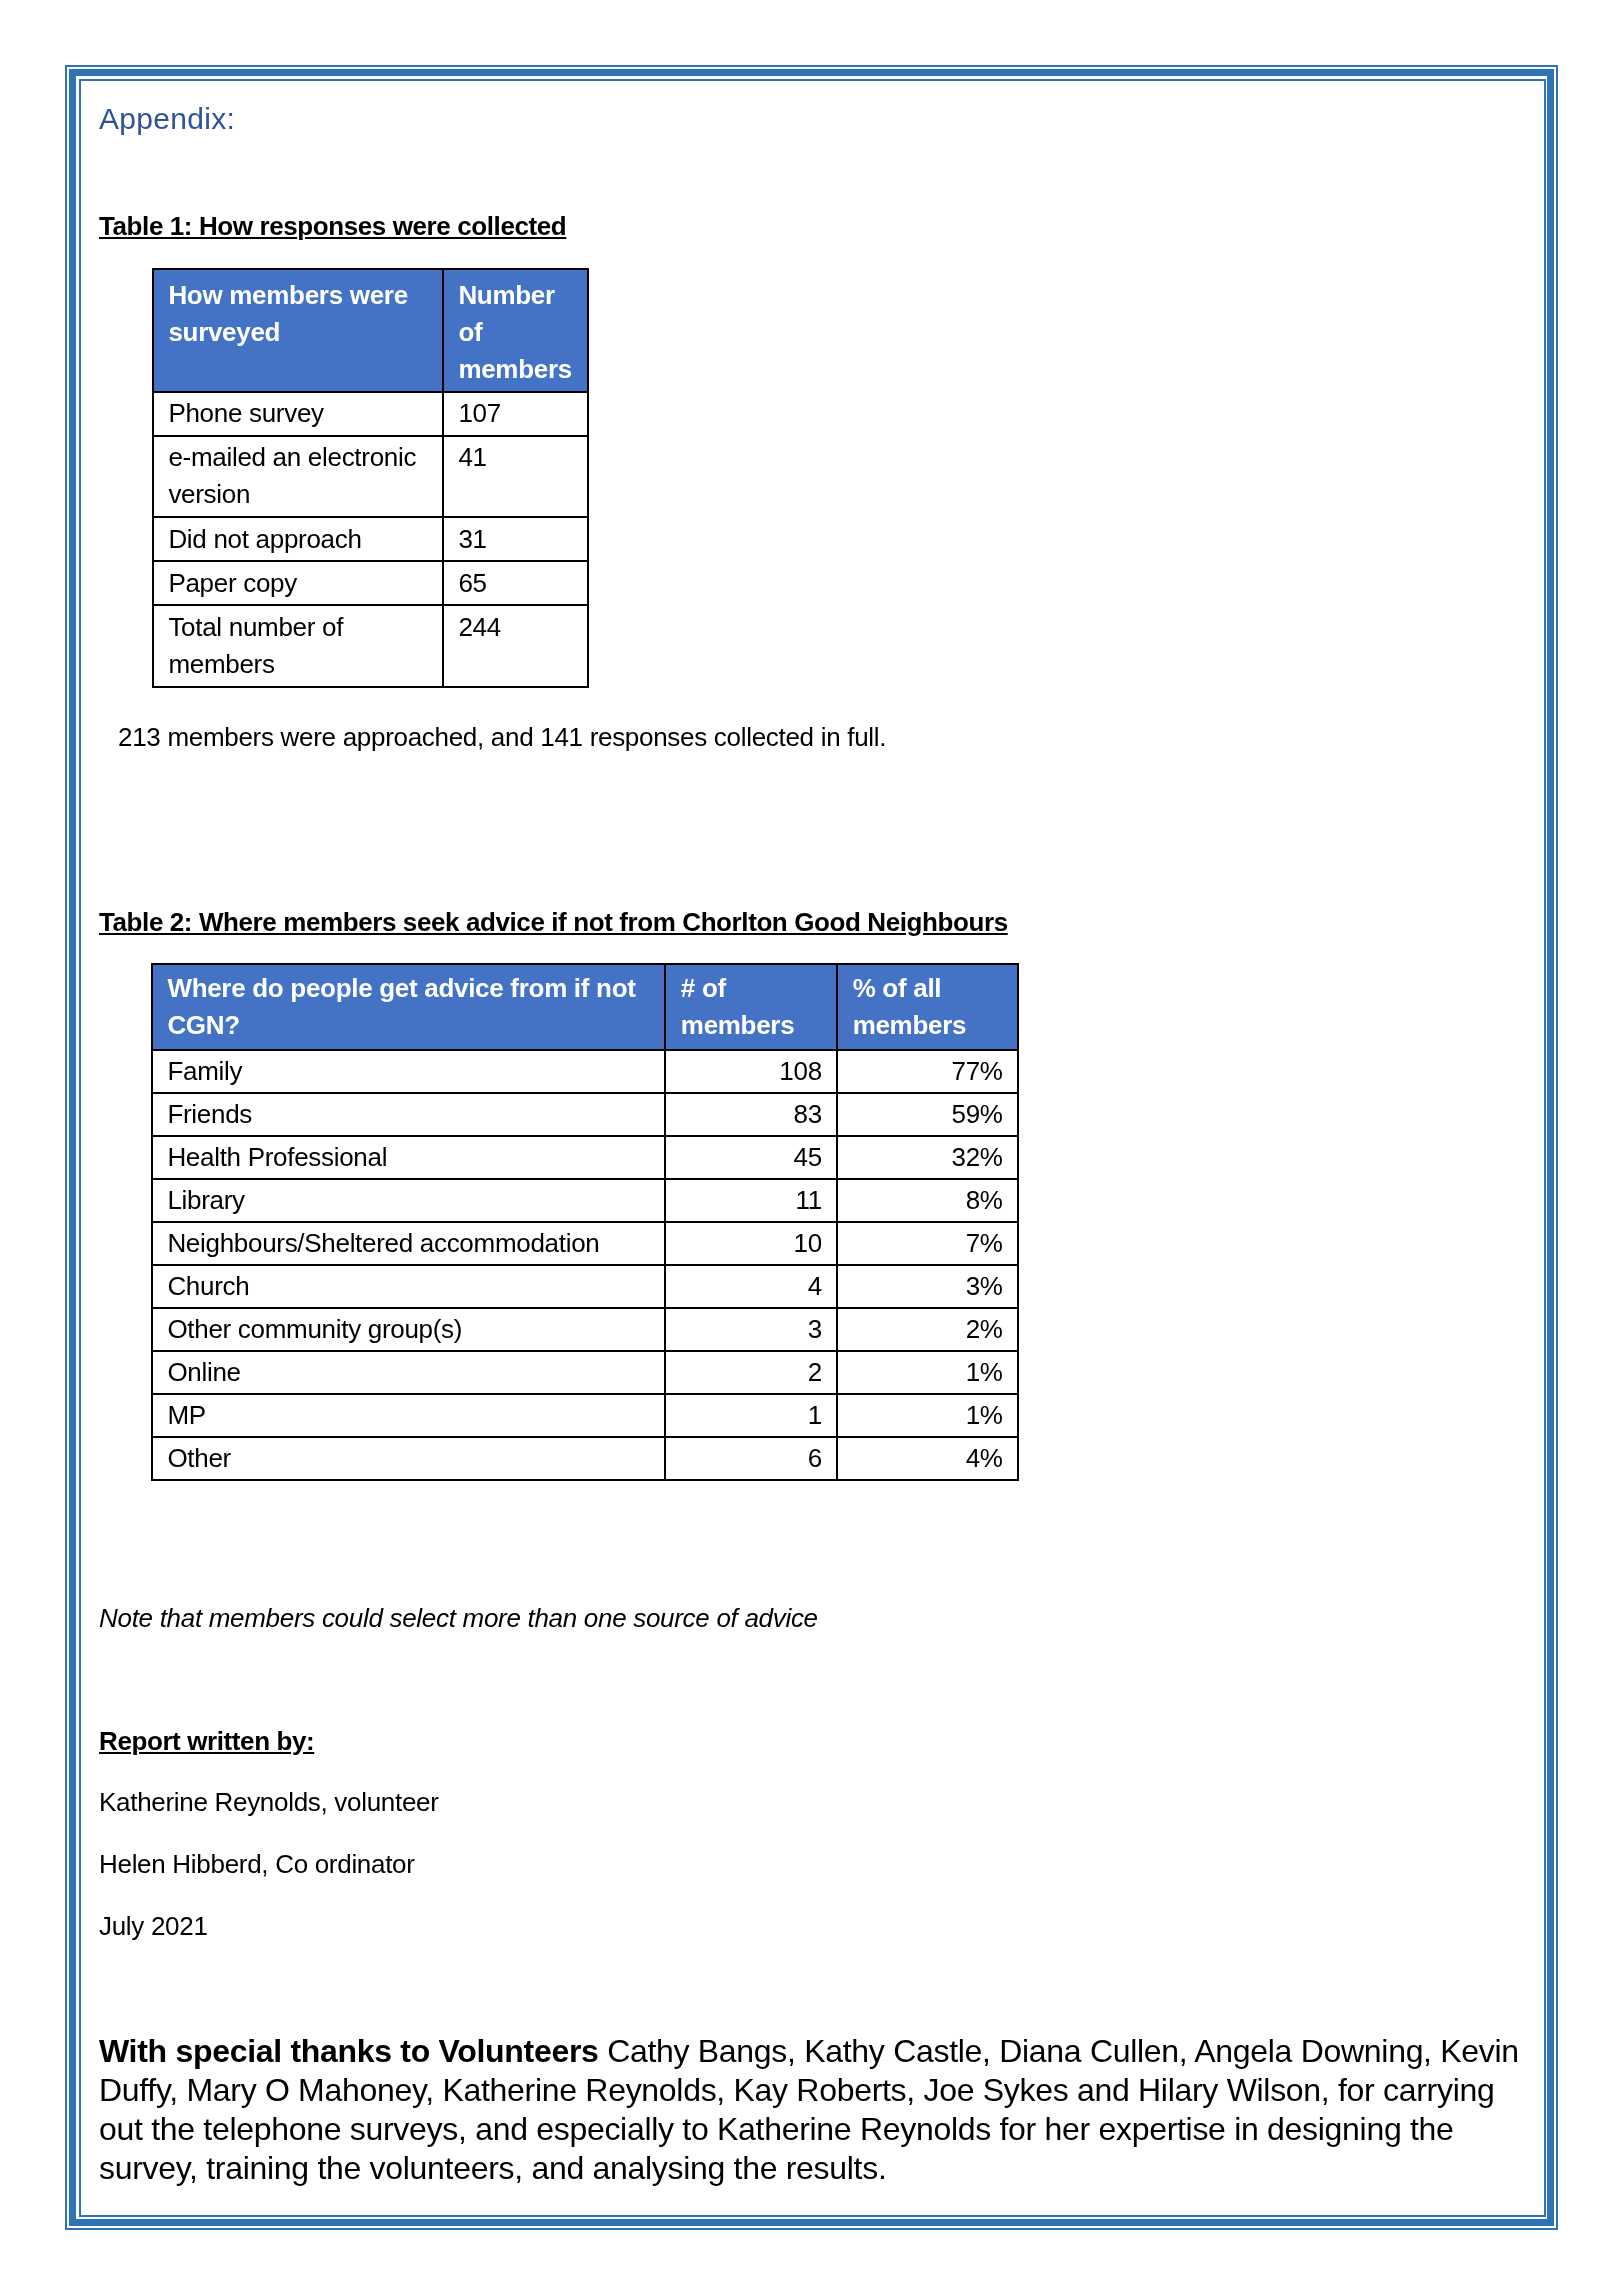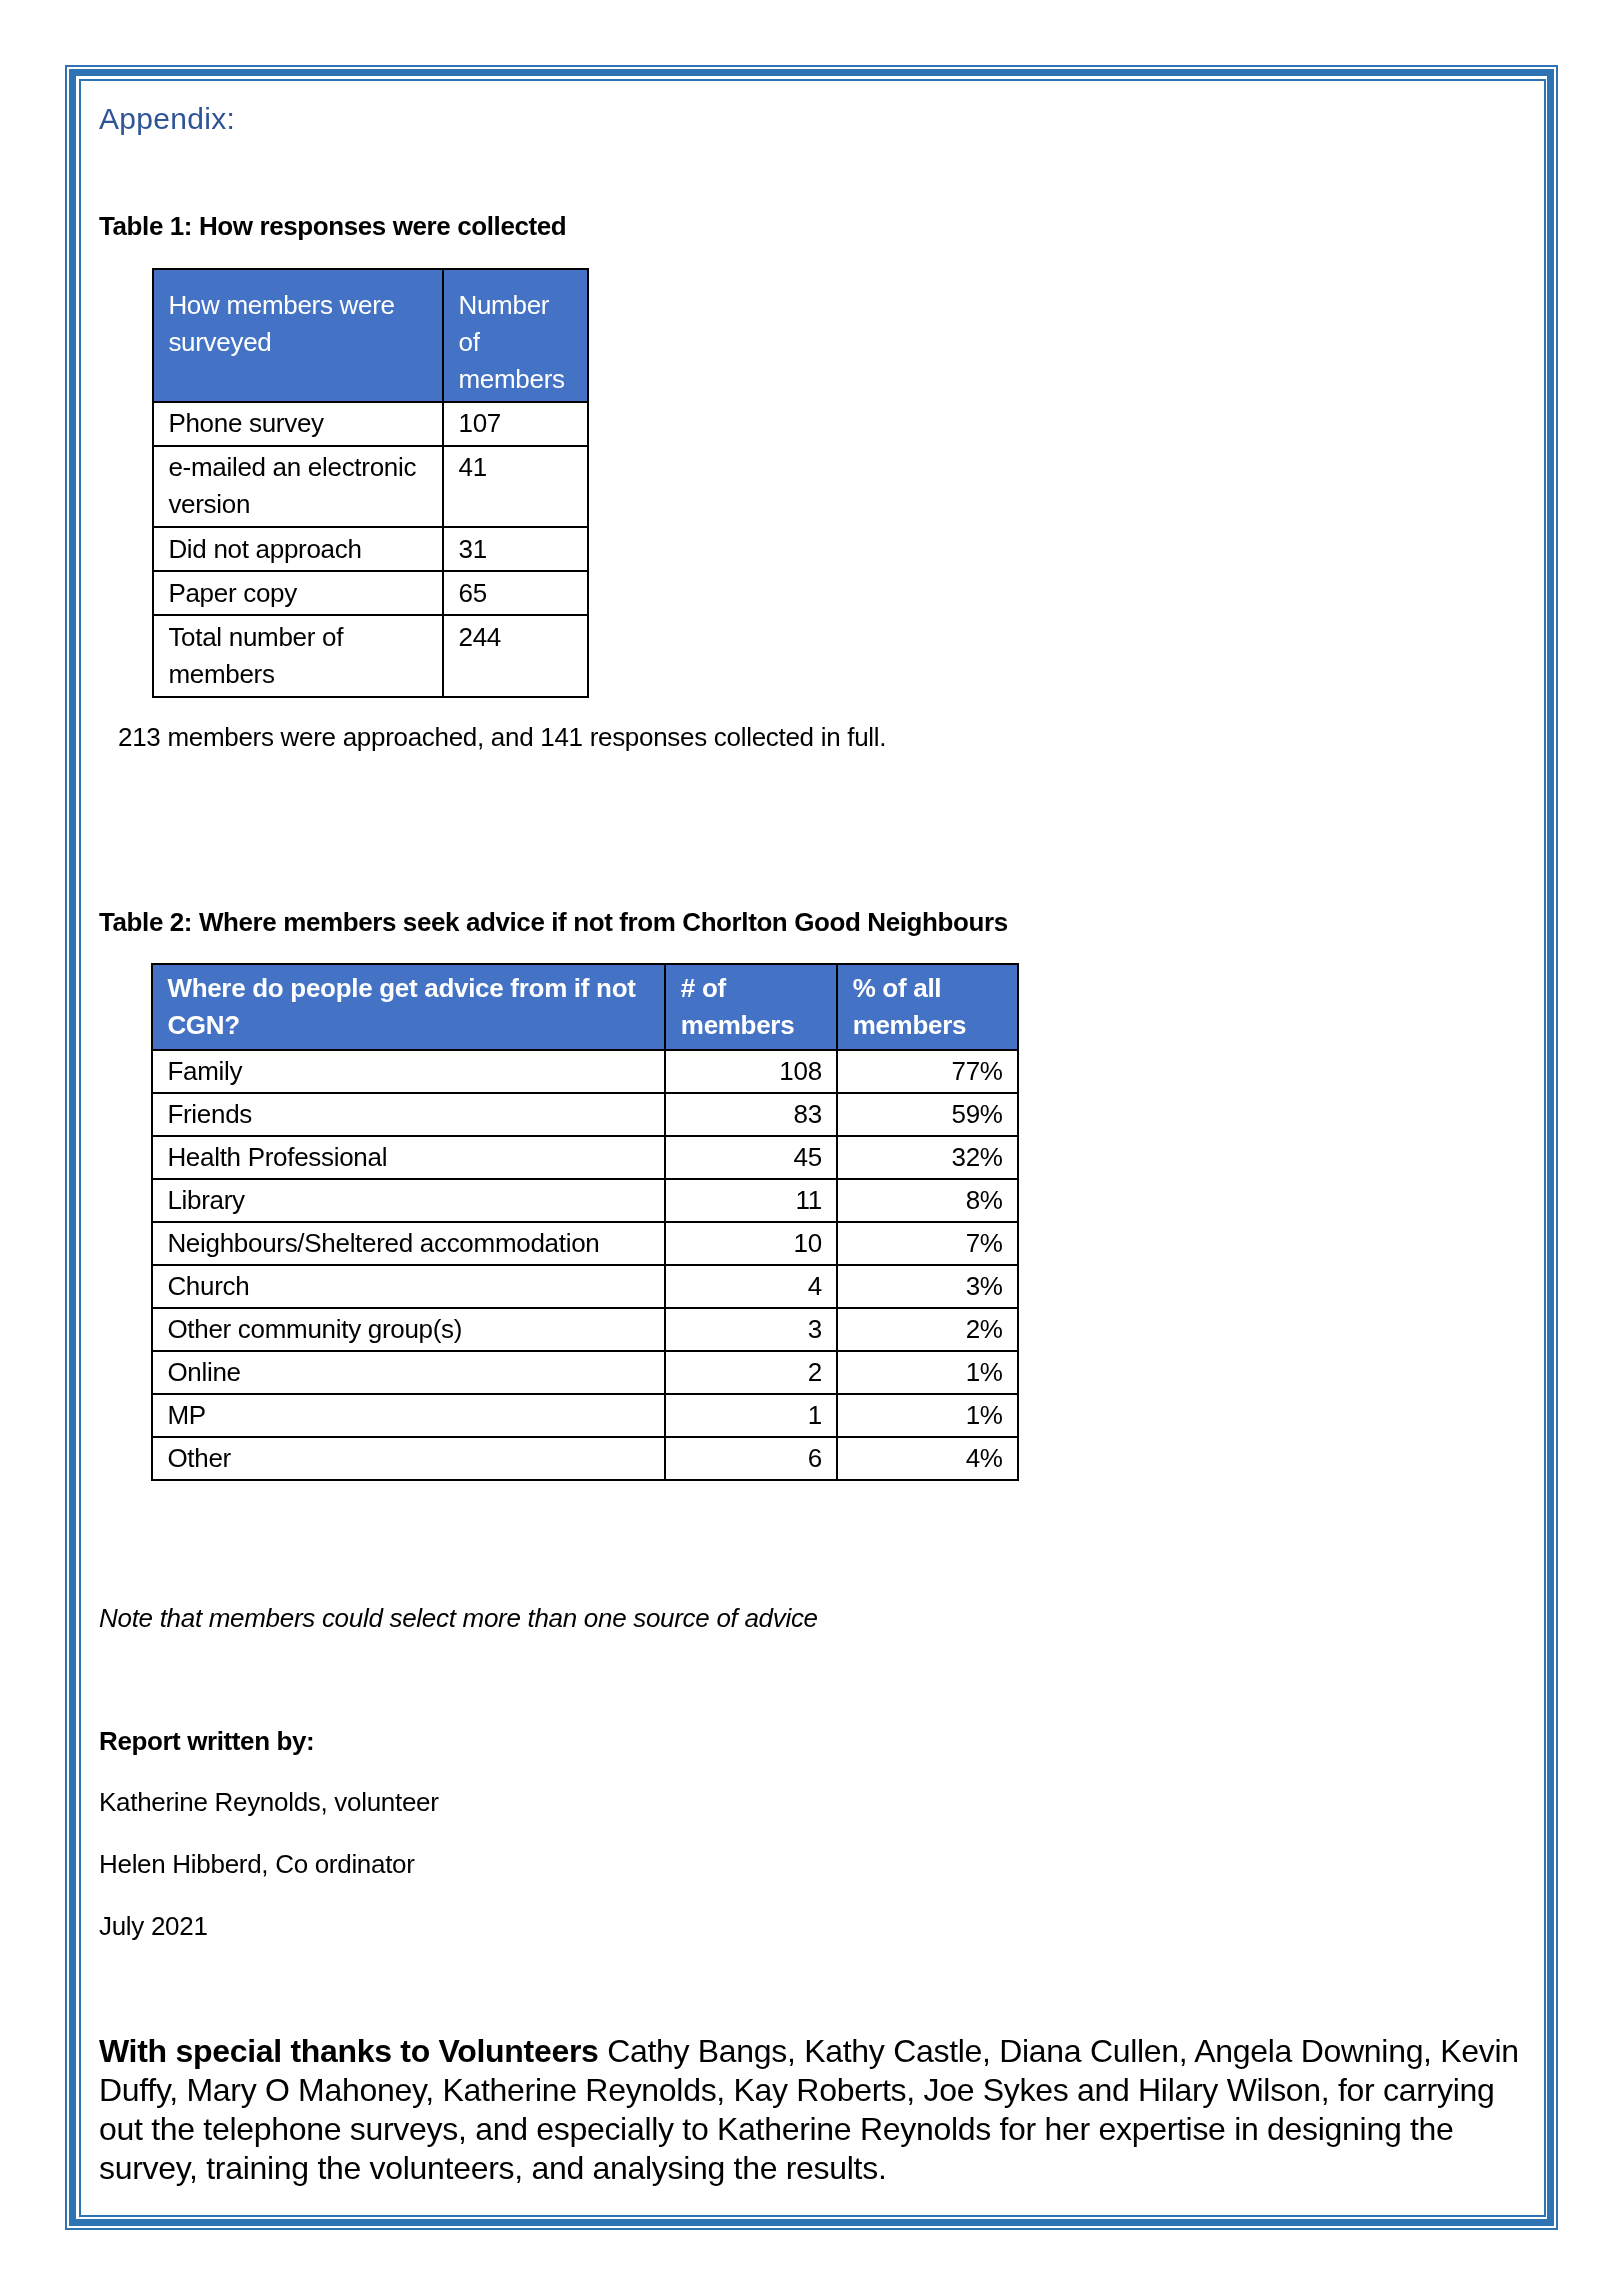--- a/index.html
+++ b/index.html
@@ -6,26 +6,26 @@
   body { width: 1623px; height: 2295px; position: relative; overflow: hidden;
          font-family: "Liberation Sans", "DejaVu Sans", sans-serif; color: #000; }
   .frame-outer { position: absolute; left: 65px; top: 65px; width: 1493px; height: 2165px;
                  box-sizing: border-box; border: 2px solid #2E74B5; }
   .frame-thick { position: absolute; left: 69px; top: 69px; width: 1485px; height: 2157px;
                  box-sizing: border-box; border: 7.2px solid #2E74B5; }
   .frame-inner { position: absolute; left: 79px; top: 79px; width: 1467px; height: 2138px;
                  box-sizing: border-box; border: 2px solid #2E74B5; }
   .abs { position: absolute; white-space: nowrap; }
   .appendix { left: 99px; top: 102px; font-size: 30px; color: #2F5496; font-weight: normal; letter-spacing: 0.3px; }
-  .h-bold { font-weight: bold; font-size: 26px; letter-spacing: -0.4px; }
+  .h-bold { font-weight: bold; font-size: 26px; letter-spacing: -0.4px; text-decoration: underline; }
   .body-text { font-size: 26px; letter-spacing: -0.3px; }
   table { border-collapse: collapse; position: absolute; font-size: 26px; letter-spacing: -0.3px; }
   table td, table th { border: 2px solid #000; padding: 0 14.4px; vertical-align: top; text-align: left; line-height: 37px; }
   th { background: #4472C4; color: #fff; }
-  .t1 th { font-weight: normal; padding-top: 17px; padding-bottom: 2.6px; }
+  .t1 th { font-weight: bold; padding-top: 7px; padding-bottom: 2.6px; }
   .t1 td { padding-top: 2.6px; padding-bottom: 2.6px; }
   .t2 th { font-weight: bold; padding-top: 5.2px; padding-bottom: 5.2px; }
   .t2 td { height: 41px; line-height: 41px; }
   .num { text-align: right !important; }
   .italic { font-style: italic; }
   .thanks { left: 99px; top: 2032px; width: 1440px; white-space: normal; line-height: 39px; font-size: 32px; letter-spacing: -0.3px; }
   .thanks b { font-weight: bold; }
 </style>
 </head>
 <body>

